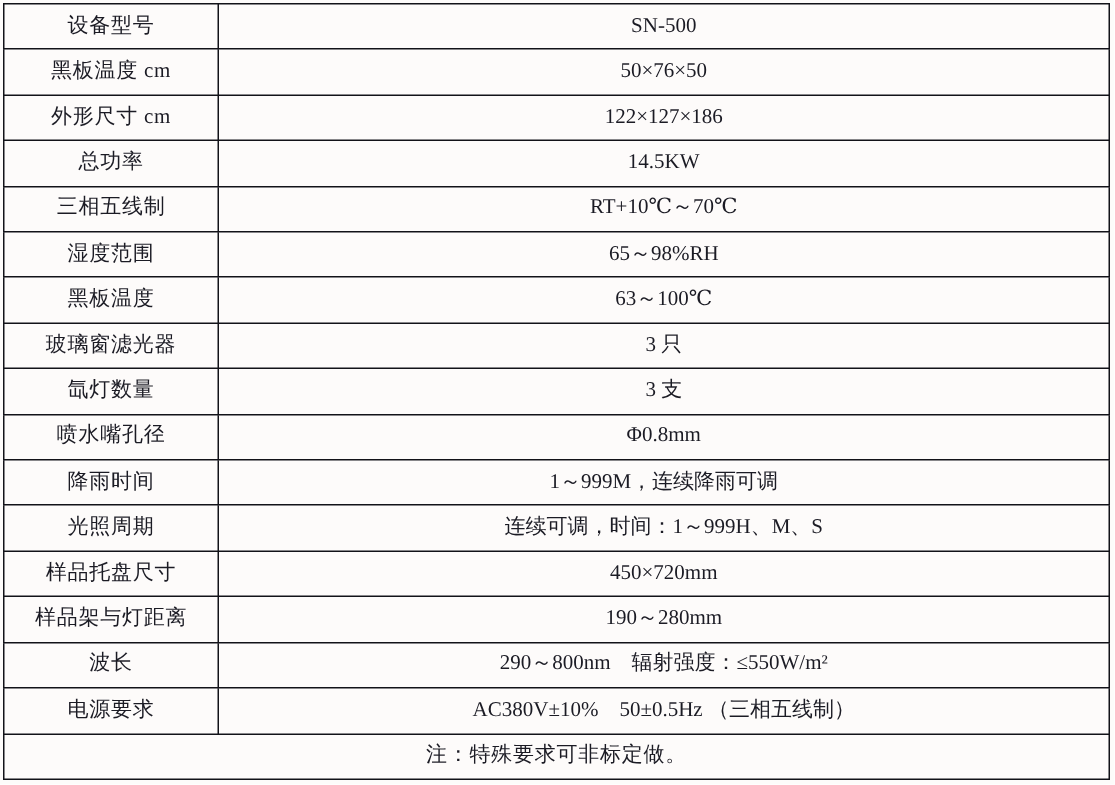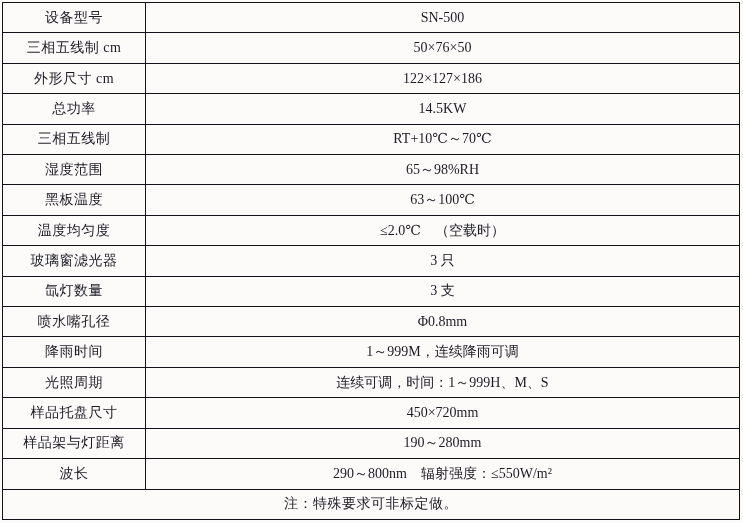--- a/index.html
+++ b/index.html
@@ -51,21 +51,21 @@
     <colgroup>
       <col style="width:143px;">
       <col>
     </colgroup>
     <tbody>
       <tr>
         <td class="label-cell">设备型号</td>
         <td class="value-cell">SN-500</td>
       </tr>
       <tr>
-        <td class="label-cell">三相五线制 cm</td>
+        <td class="label-cell">黑板温度 cm</td>
         <td class="value-cell">50×76×50</td>
       </tr>
       <tr>
         <td class="label-cell">外形尺寸 cm</td>
         <td class="value-cell">122×127×186</td>
       </tr>
       <tr>
         <td class="label-cell">总功率</td>
         <td class="value-cell">14.5KW</td>
       </tr>
@@ -73,24 +73,20 @@
         <td class="label-cell">三相五线制</td>
         <td class="value-cell">RT+10℃～70℃</td>
       </tr>
       <tr>
         <td class="label-cell">湿度范围</td>
         <td class="value-cell">65～98%RH</td>
       </tr>
       <tr>
         <td class="label-cell">黑板温度</td>
         <td class="value-cell">63～100℃</td>
-      </tr>
-      <tr>
-        <td class="label-cell">温度均匀度</td>
-        <td class="value-cell">≤2.0℃　（空载时）</td>
       </tr>
       <tr>
         <td class="label-cell">玻璃窗滤光器</td>
         <td class="value-cell">3 只</td>
       </tr>
       <tr>
         <td class="label-cell">氙灯数量</td>
         <td class="value-cell">3 支</td>
       </tr>
       <tr>
@@ -111,17 +107,21 @@
       </tr>
       <tr>
         <td class="label-cell">样品架与灯距离</td>
         <td class="value-cell">190～280mm</td>
       </tr>
       <tr>
         <td class="label-cell">波长</td>
         <td class="value-cell">290～800nm　辐射强度：≤550W/m²</td>
       </tr>
       <tr>
+        <td class="label-cell">电源要求</td>
+        <td class="value-cell">AC380V±10%　50±0.5Hz （三相五线制）</td>
+      </tr>
+      <tr>
         <td class="note-cell" colspan="2">注：特殊要求可非标定做。</td>
       </tr>
     </tbody>
   </table>
 </div>
 
 </body></html>

